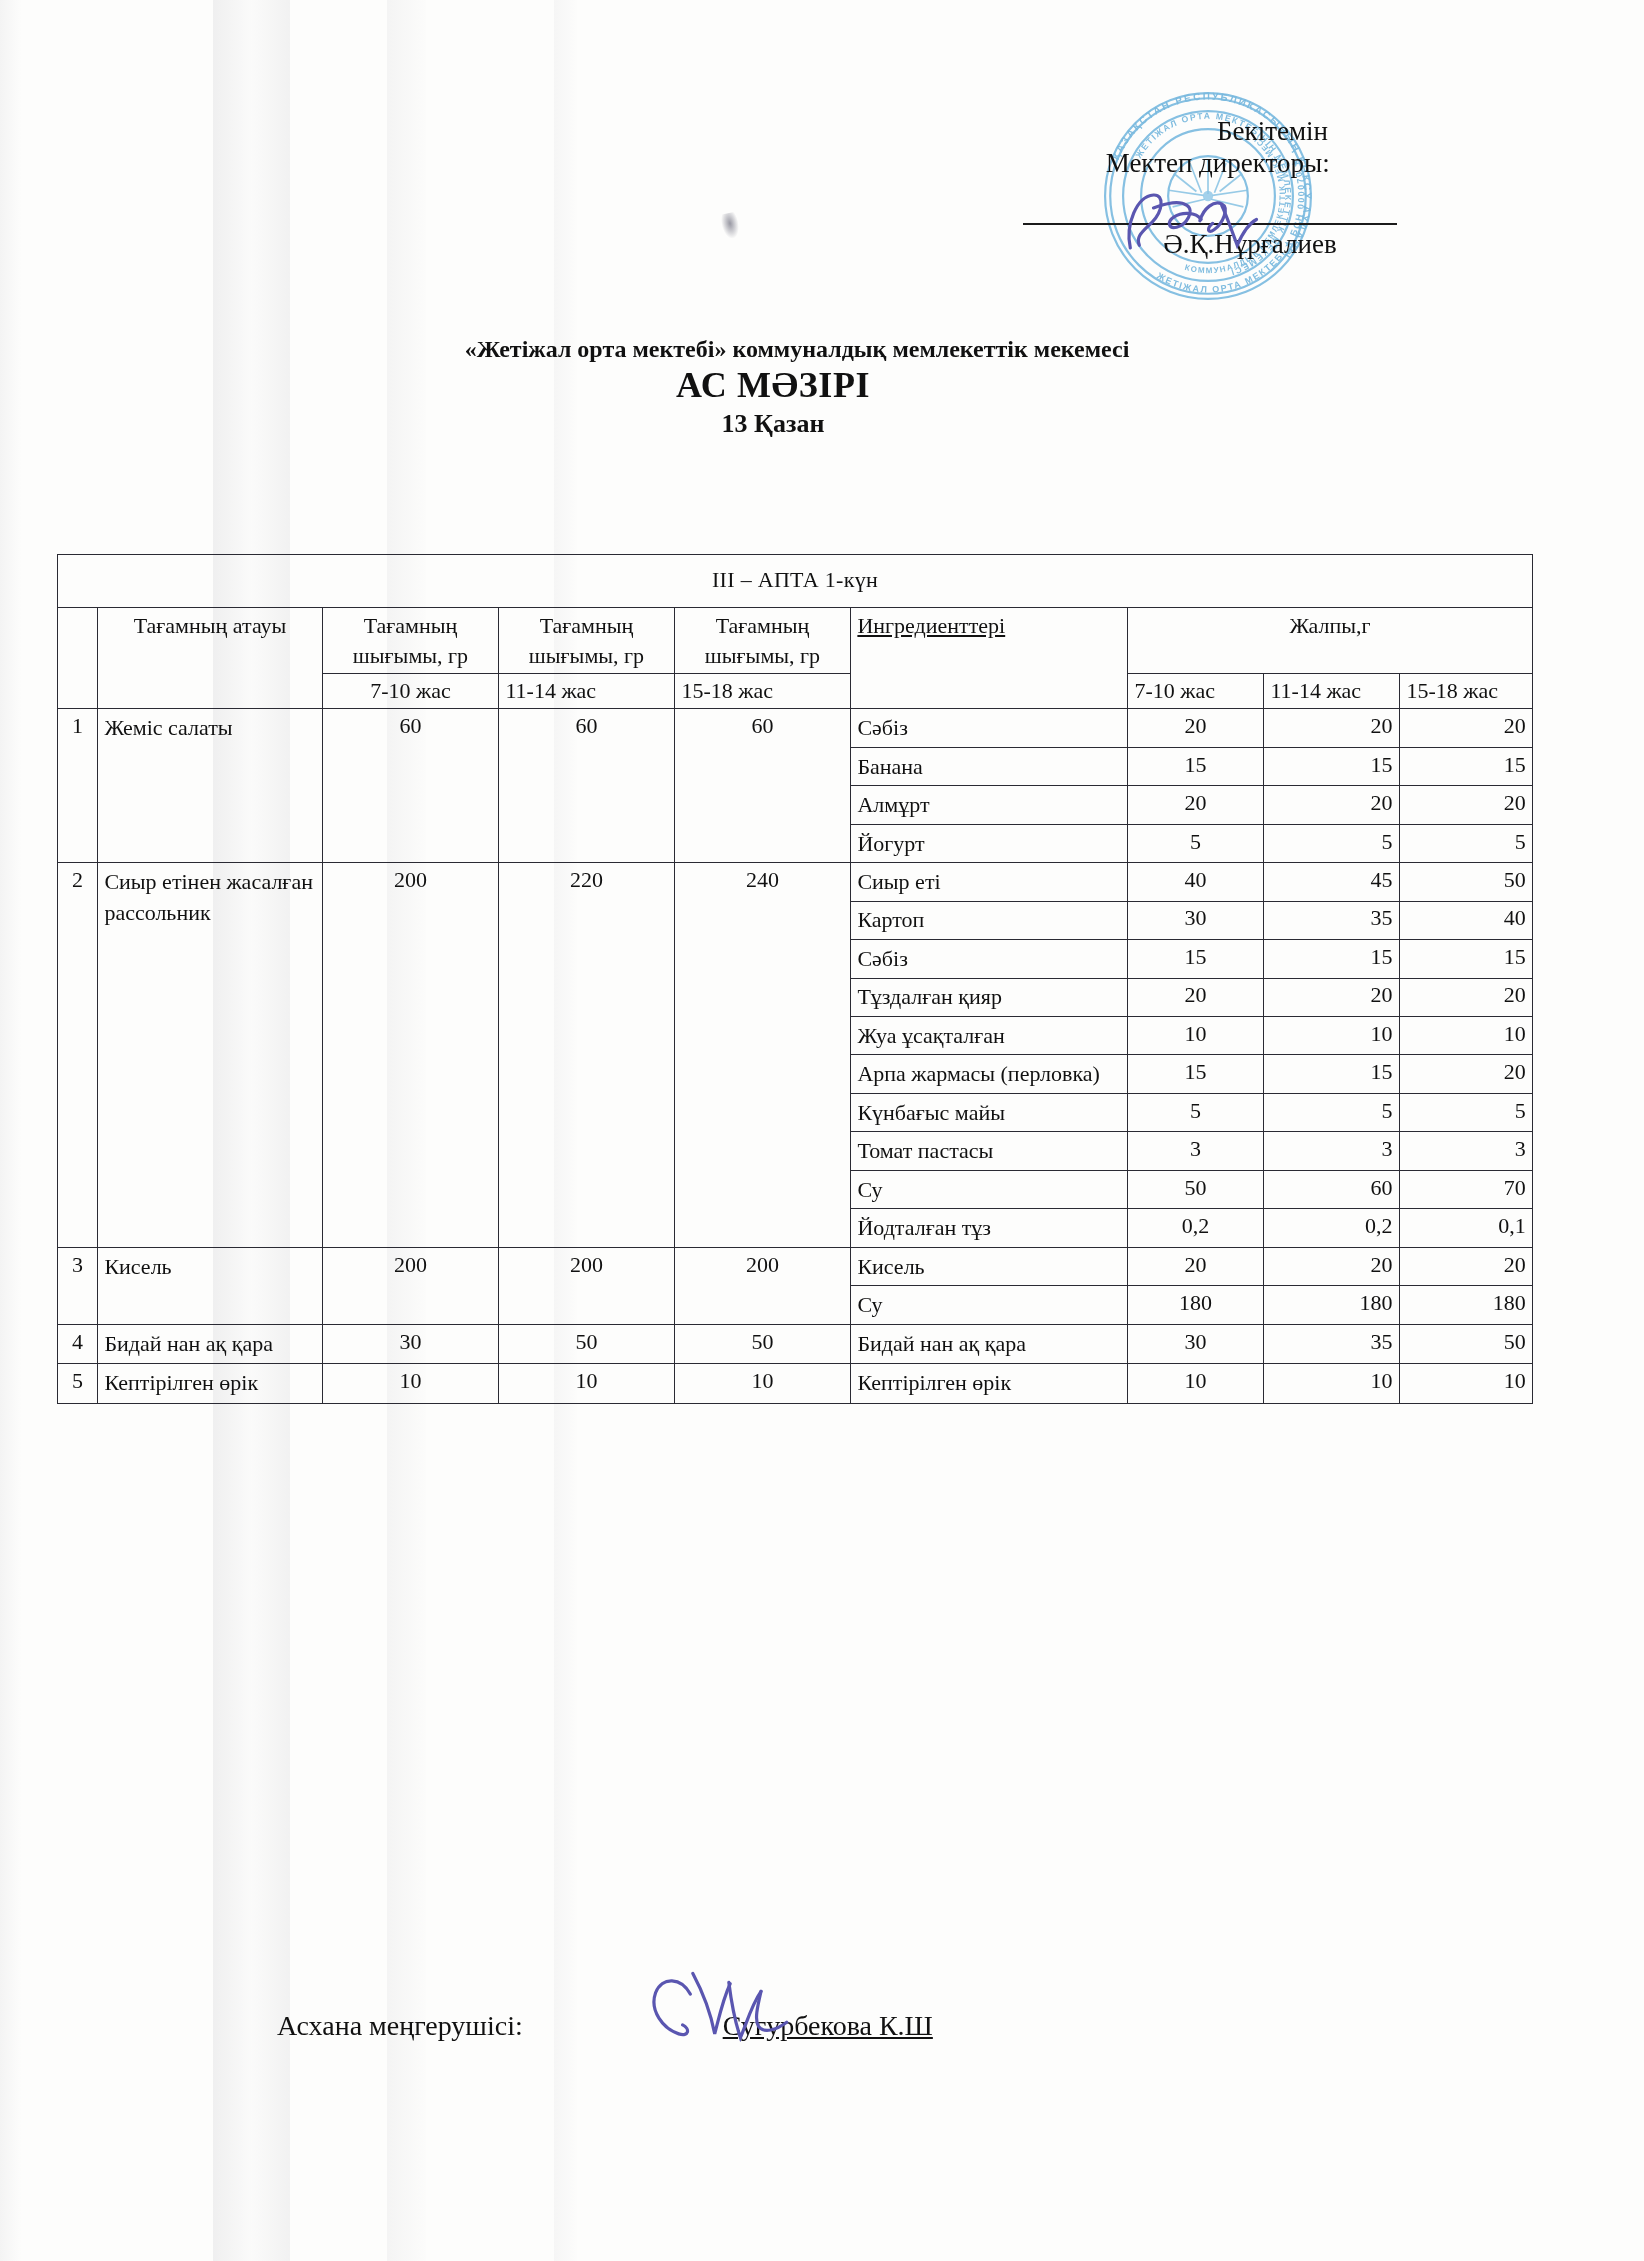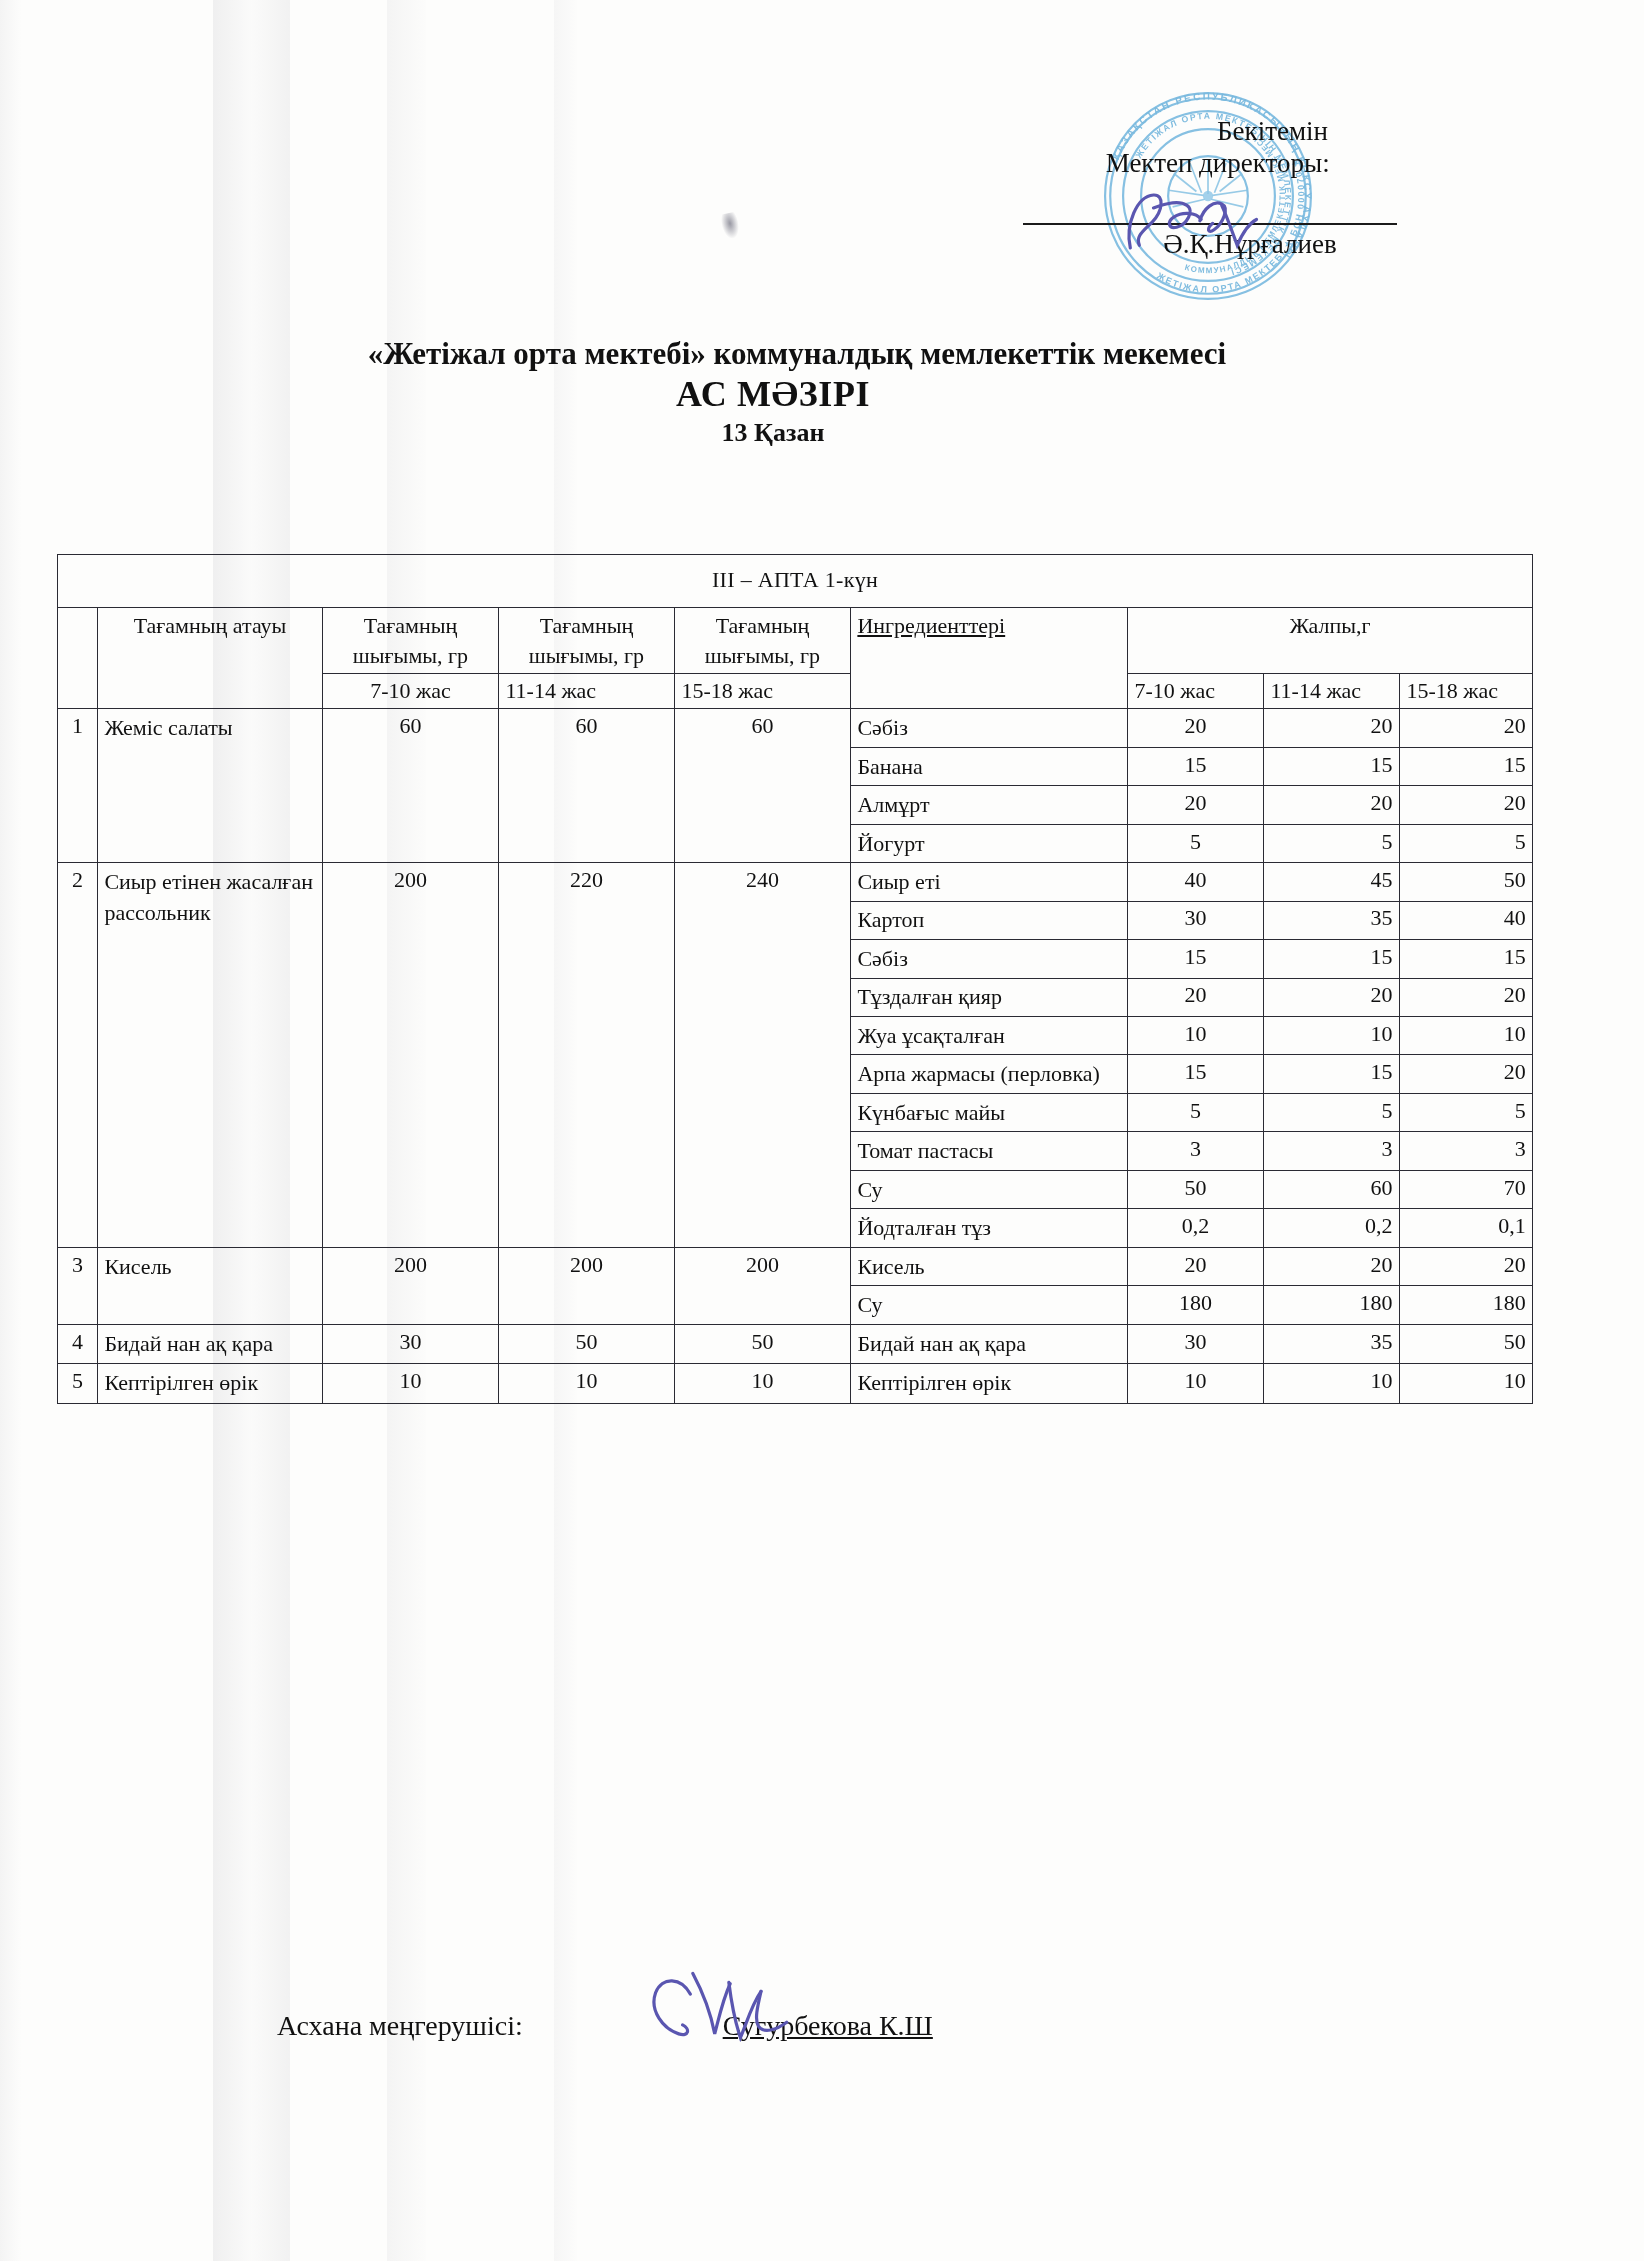--- a/index.html
+++ b/index.html
@@ -32,21 +32,21 @@
 
   
   #seal{position:absolute;left:1089px;top:77px;width:238px;height:238px;z-index:3;}
   #seal svg{display:block;width:100%;height:100%;}
   
   #dir-sign{position:absolute;left:1120px;top:186px;width:161px;height:71px;z-index:6;}
 
   
   #titleblock{position:absolute;left:0;top:335px;width:1546px;text-align:center;z-index:4;}
   #titleblock .t{font-weight:bold;line-height:1.22;}
-  .t1{font-size:31px;padding-left:48px;}
+  .t1{font-size:24px;padding-left:48px;}
   .t2{font-size:28px;}
   .t3{font-size:36px;letter-spacing:0.6px;}
   .t4{font-size:26px;}
   .t5{font-size:26px;}
 
   
   #menu-table{position:absolute;left:57px;top:554px;width:1475px;border-collapse:collapse;
     table-layout:fixed;background:transparent;z-index:2;}
   #menu-table td,#menu-table th{
     border:1.3px solid #2a2a33;

